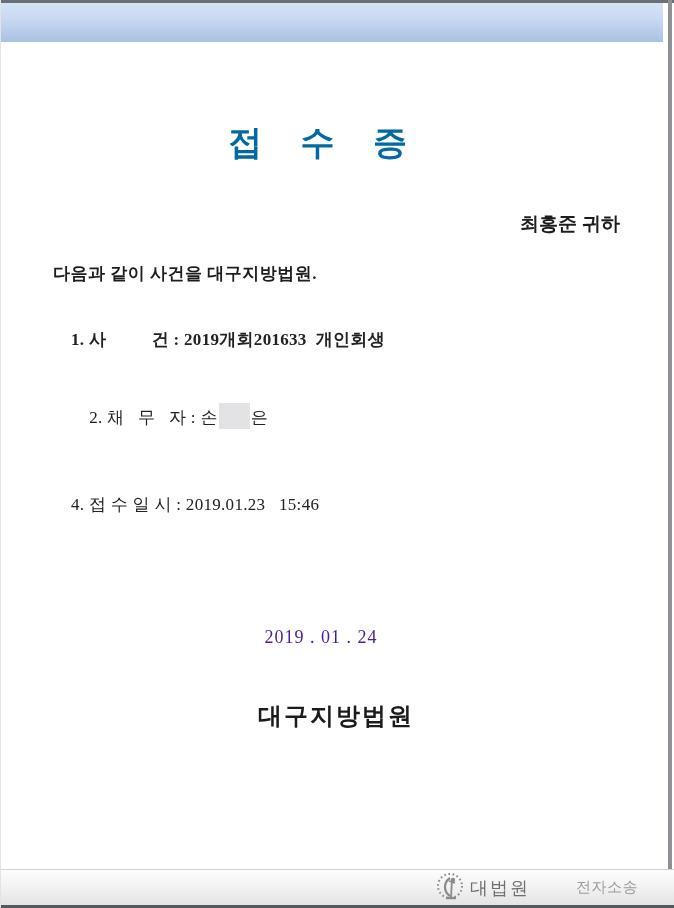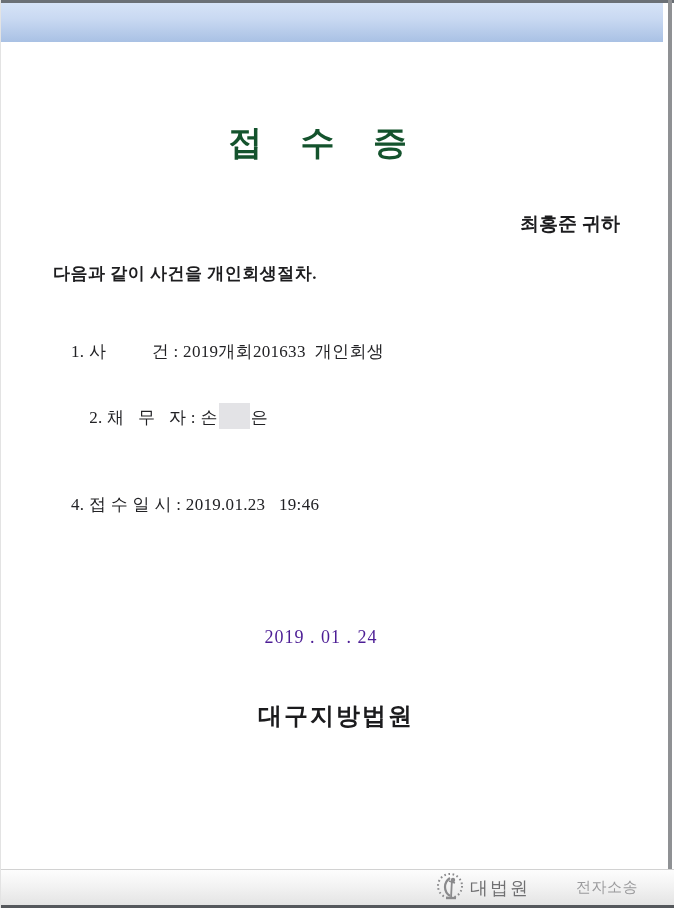--- a/index.html
+++ b/index.html
@@ -36,21 +36,21 @@
     width: 4px; height: 908px;
     background: #8f9194;
   }
   .doc-title {
     position: absolute;
     left: 0; top: 120px;
     width: 645px;
     text-align: center;
     font-size: 34px;
     font-weight: 600;
-    color: #14532d;
+    color: #0369a1;
     letter-spacing: 0.35em;
     word-spacing: 0.18em;
     white-space: pre;
   }
   .recipient {
     position: absolute;
     top: 211px;
     right: 54px;
     font-size: 19px;
     color: #1d1d1f;
@@ -66,21 +66,21 @@
     letter-spacing: 0.5px;
   }
   .item {
     position: absolute;
     left: 70px;
     font-size: 17px;
     color: #222225;
     white-space: pre;
     letter-spacing: 0.3px;
   }
-  .item-1 { top: 340px; }
+  .item-1 { top: 328px; font-weight: bold; }
   .item-2 { top: 383px; }
   .item-3 { top: 438px; }
   .item-4 { top: 493px; }
   .item-5 { top: 548px; }
   .redaction-box {
     display: inline-block;
     width: 31px;
     height: 26px;
     background: #e3e3e6;
     vertical-align: -6px;
@@ -153,30 +153,30 @@
   <div class="top-edge"></div>
   <div class="titlebar"></div>
   <div class="right-edge"></div>
 
   <div class="doc-title">접 수 증</div>
 
   <div class="recipient">
     <span class="recipient-name">최홍준</span><span class="recipient-honorific">귀하</span>
   </div>
 
-  <div class="intro">다음과 같이 사건을 개인회생절차.</div>
+  <div class="intro">다음과 같이 사건을 대구지방법원.</div>
 
   <div class="item item-1">1. 사          건 : 2019개회201633  개인회생</div>
 
   <div class="item item-2">
     <span>2. 채   무   자 : 손</span><span class="redaction-box"></span><span>은</span>
   </div>
 
 
-  <div class="item item-4">4. 접 수 일 시 : 2019.01.23   19:46</div>
+  <div class="item item-4">4. 접 수 일 시 : 2019.01.23   15:46</div>
 
 
   <div class="issue-date">2019 . 01 . 24</div>
 
   <div class="court-name">대구지방법원</div>
 
 
   <div class="footer">
     <div class="logo">
       <span class="seal-icon">

